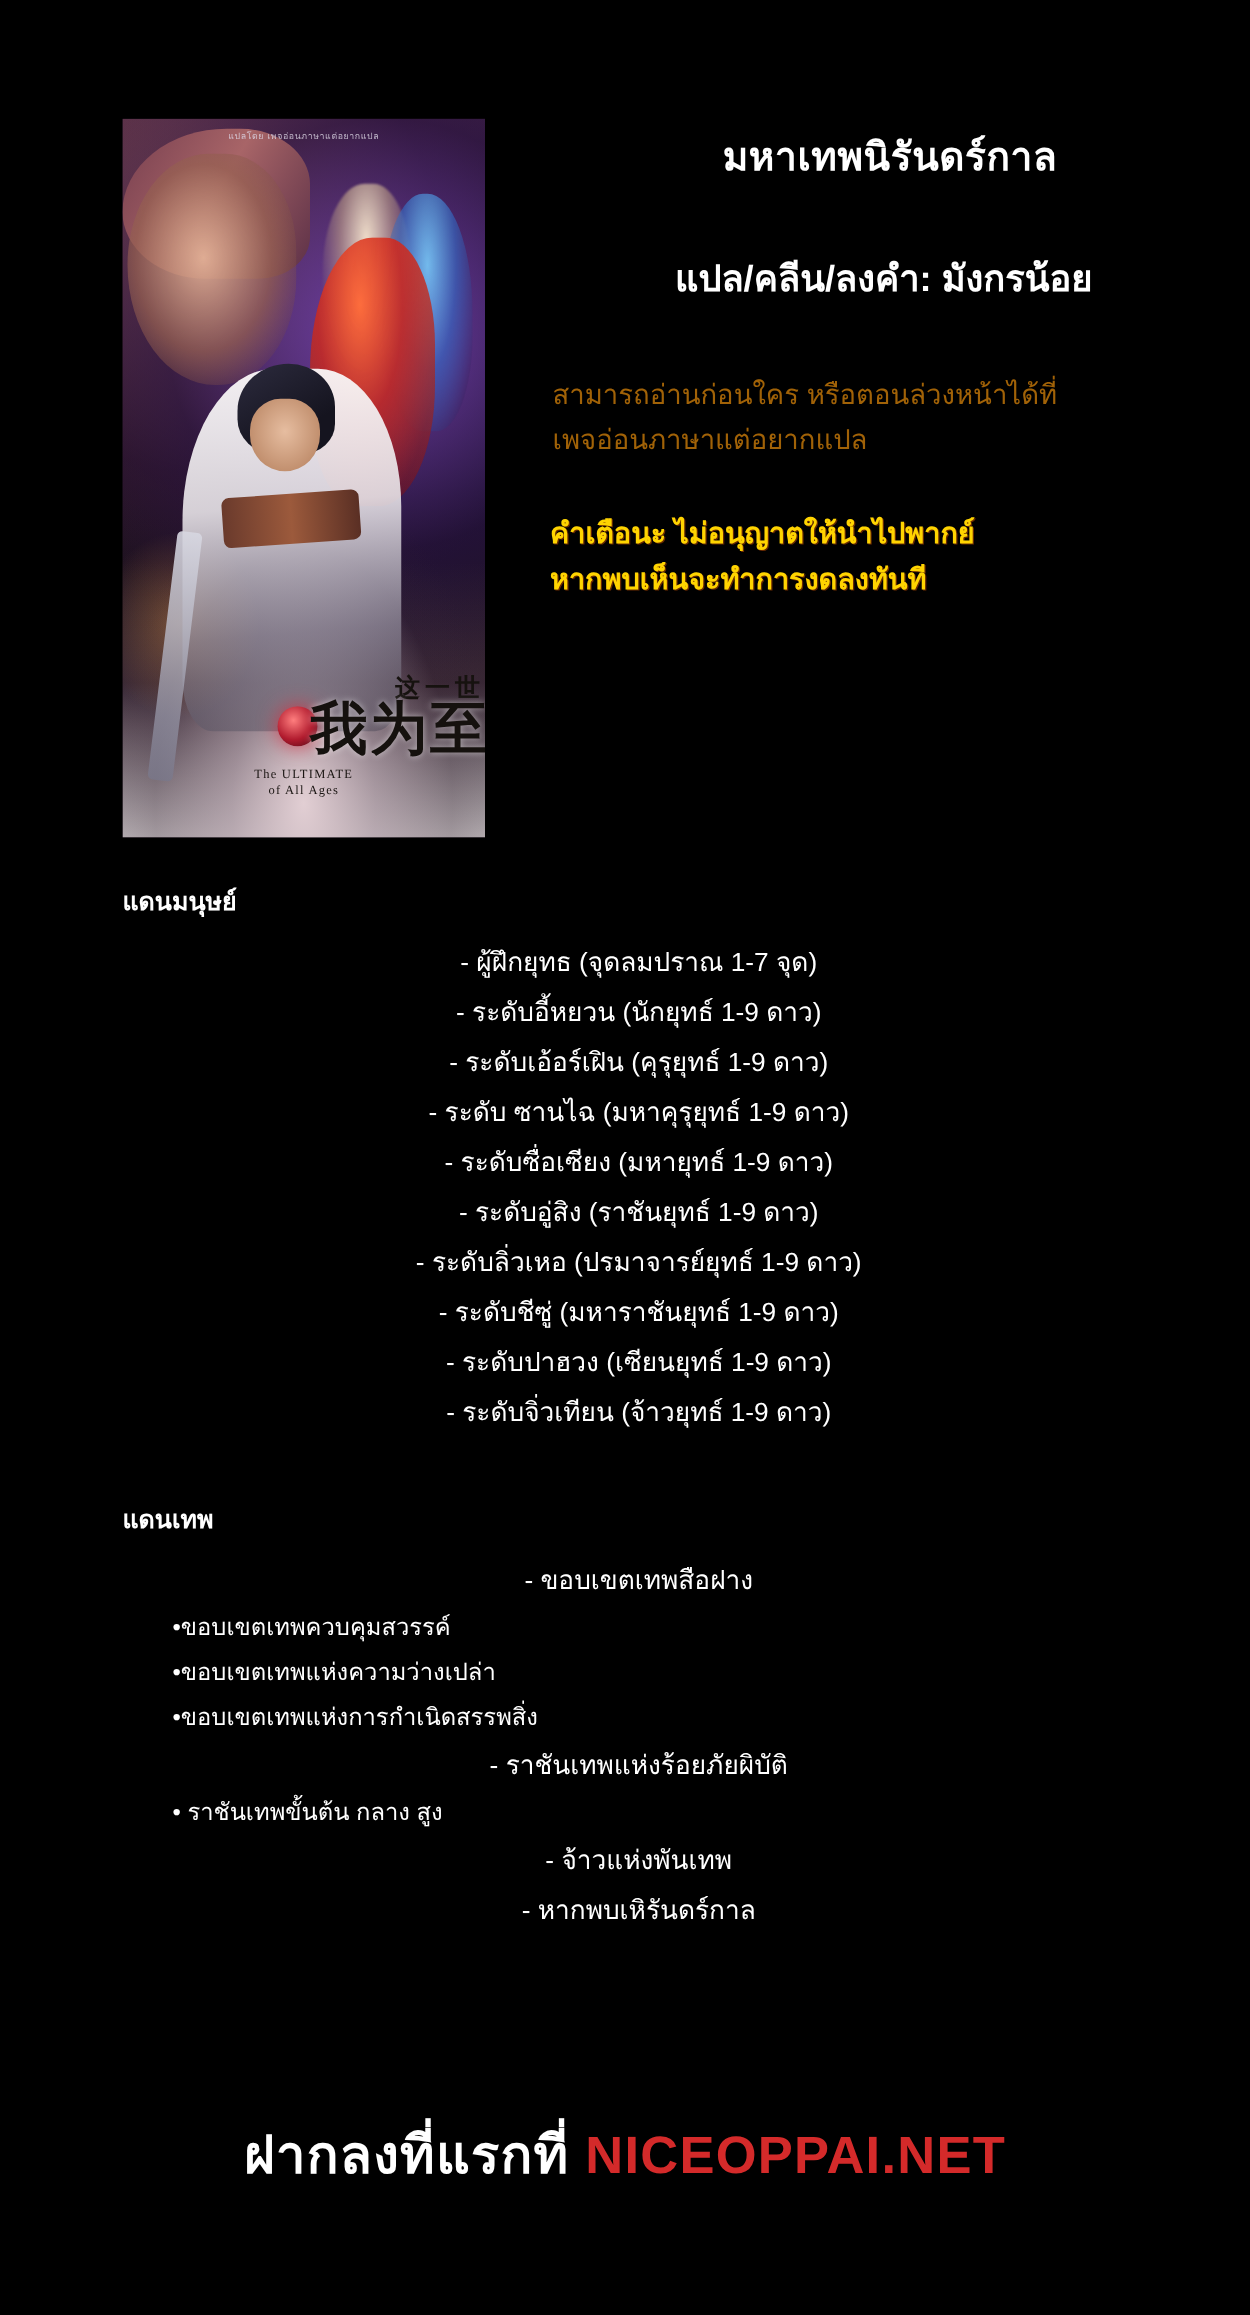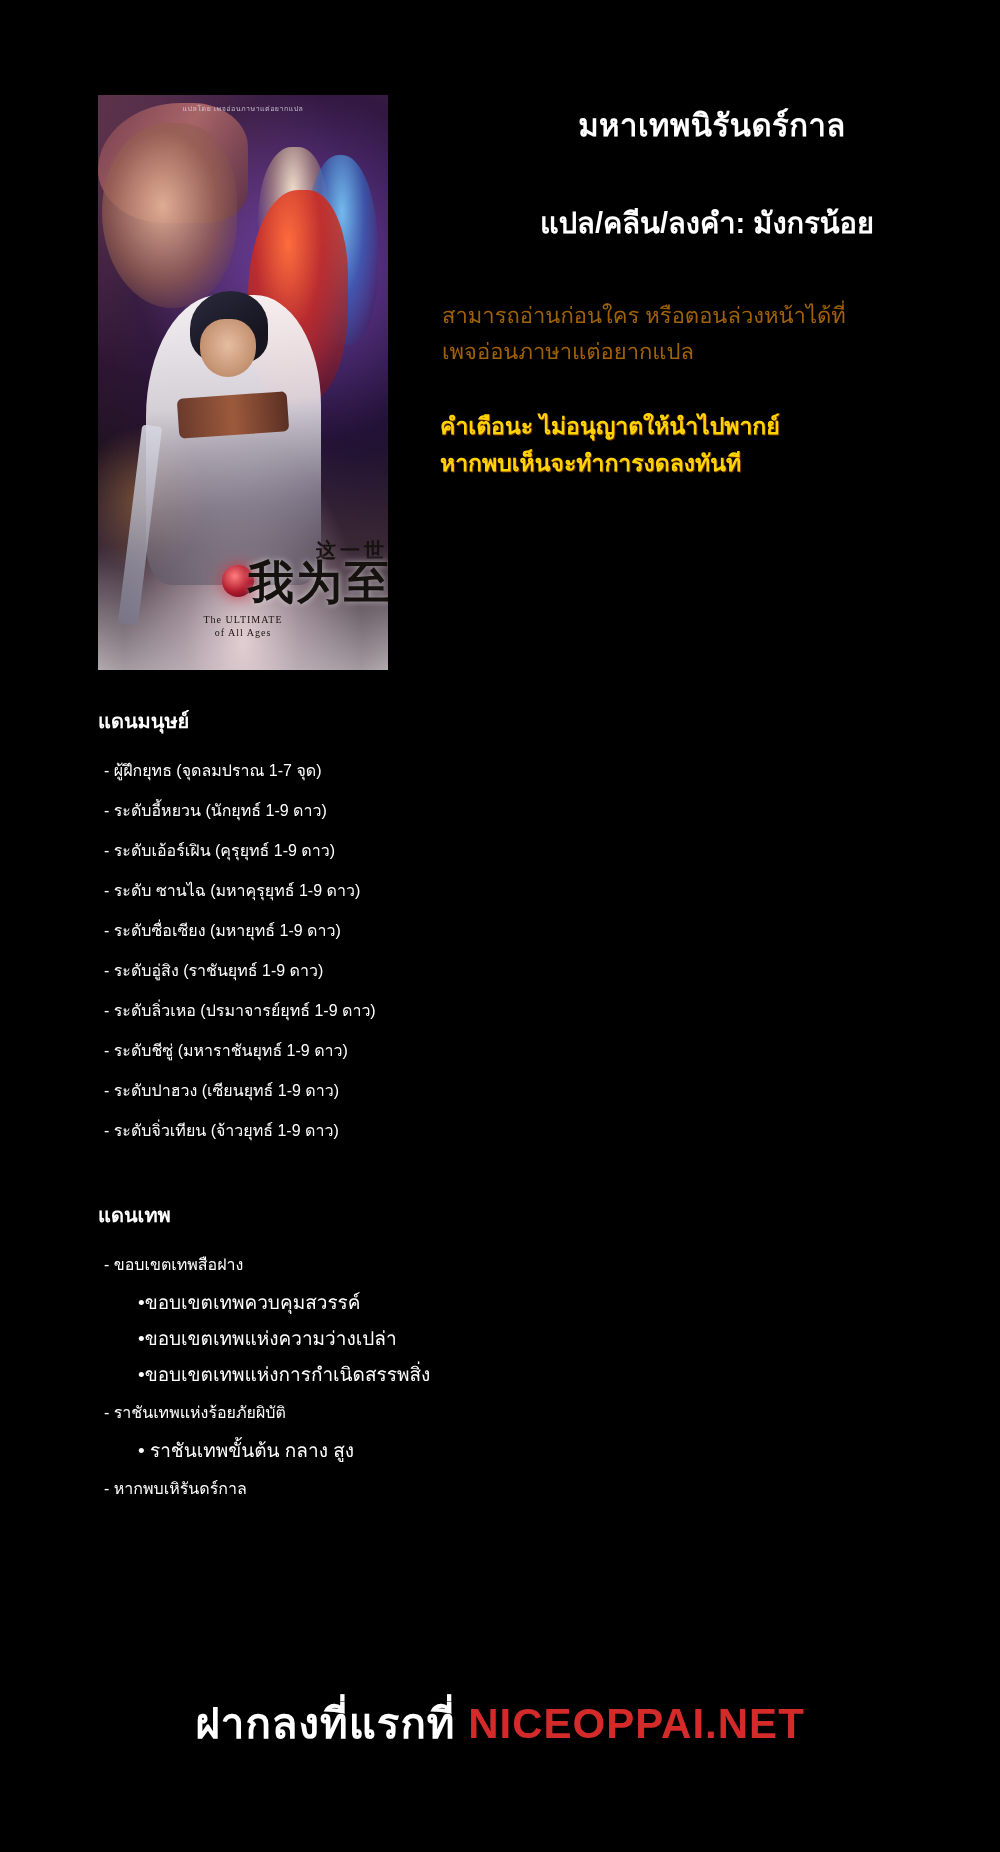--- a/index.html
+++ b/index.html
@@ -213,23 +213,24 @@
     top: 705px;
     width: 820px;
     color: #ffffff;
   }
   .section-heading {
     font-size: 20px;
     font-weight: bold;
     margin-bottom: 14px;
   }
   .dash-item {
-    font-size: 16px;
+    font-size: 21px;
     line-height: 40px;
     padding-left: 6px;
+    text-align: center;
   }
   .sub-item {
     font-size: 19px;
     line-height: 36px;
     padding-left: 40px;
   }
   #human-realms { margin-bottom: 0; }
   #god-realms-heading { margin-top: 48px; }
 
   
@@ -312,20 +313,21 @@
 
   <div id="god-section">
     <div class="section-heading" id="god-realms-heading">แดนเทพ</div>
     <div id="god-realms">
       <div class="dash-item">- ขอบเขตเทพสือฝาง</div>
       <div class="sub-item">•ขอบเขตเทพควบคุมสวรรค์</div>
       <div class="sub-item">•ขอบเขตเทพแห่งความว่างเปล่า</div>
       <div class="sub-item">•ขอบเขตเทพแห่งการกำเนิดสรรพสิ่ง</div>
       <div class="dash-item">- ราชันเทพแห่งร้อยภัยผิบัติ</div>
       <div class="sub-item">• ราชันเทพขั้นต้น กลาง สูง</div>
+      <div class="dash-item">- จ้าวแห่งพันเทพ</div>
       <div class="dash-item">- หากพบเหิรันดร์กาล</div>
     </div>
   </div>
 </div>
 
 <div id="footer">
   <span id="footer-text">
     <span class="footer-thai">ฝากลงที่แรกที่ </span><span class="footer-site">NICEOPPAI.NET</span>
   </span>
 </div>

